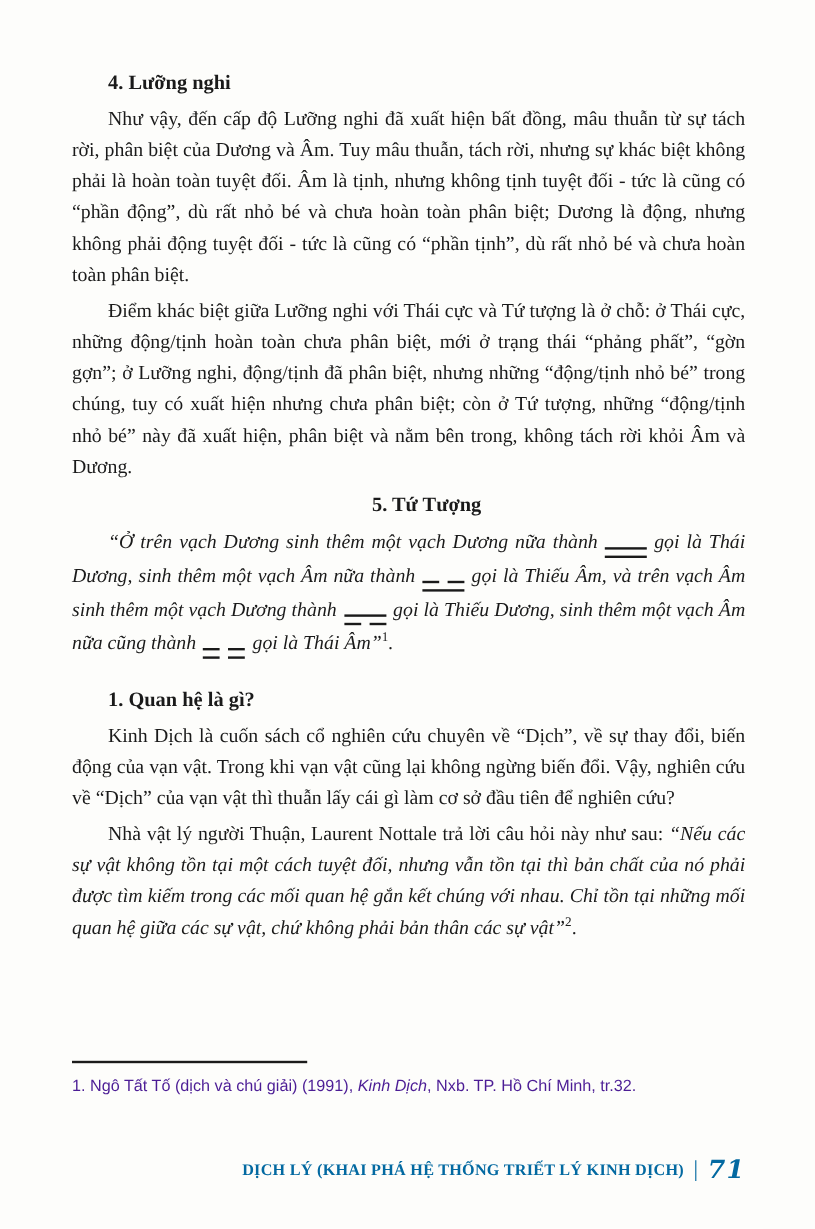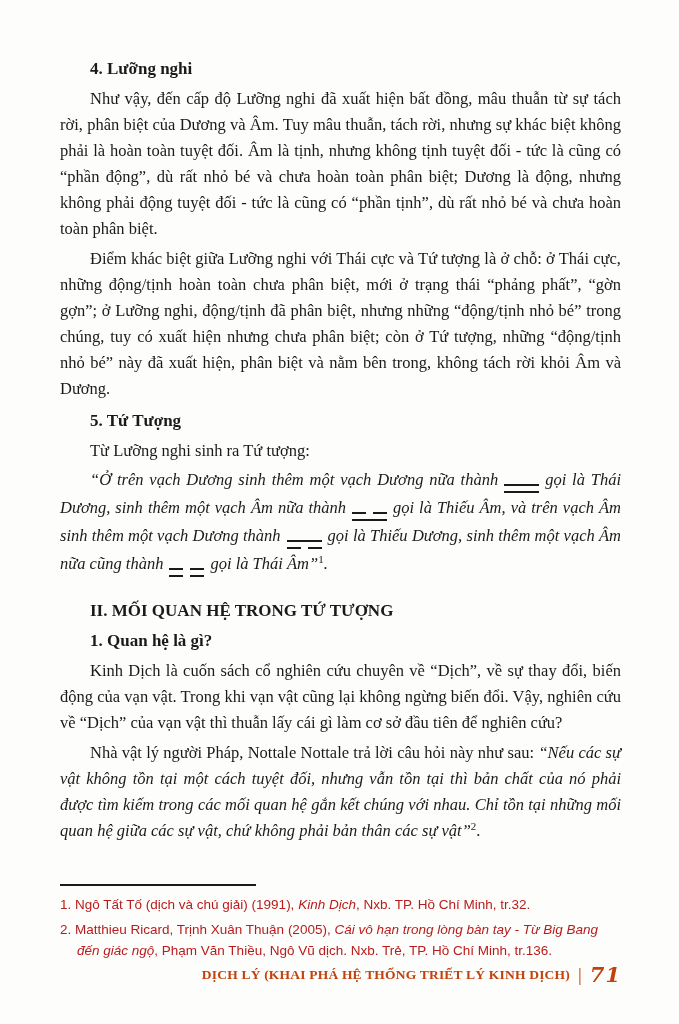--- a/index.html
+++ b/index.html
@@ -23,21 +23,21 @@
     line-height: 26px;
     text-align: justify;
   }
   h3.sec {
     font-size: 17px;
     font-weight: bold;
     text-align: left;
     padding-left: 30px;
     margin: 0 0 4px 0;
   }
-  h3.sec.major { margin-top: 6px; }
+  h3.sec.major { margin-top: 6px; text-align: center; }
   p.para {
     text-indent: 30px;
     margin: 0 0 4px 0;
   }
   p.tight { margin-bottom: 2px; }
   p.gap-after { margin-bottom: 10px; }
   p.quote {
     font-style: italic;
     line-height: 28px;
     margin-bottom: 20px;
@@ -69,21 +69,21 @@
   .dg-seg { width: 14px; height: 2.4px; background: #1a1a1a; display: block; }
   
   .fnblock {
     position: absolute;
     left: 60px;
     right: 58px;
     top: 884px;
     font-family: "Liberation Sans", "DejaVu Sans", sans-serif;
     font-size: 13.5px;
     line-height: 21px;
-    color: #b91c1c;
+    color: #4c1d95;
     text-align: left;
   }
   .fn-rule {
     width: 196px;
     height: 2px;
     background: #1b1b1b;
     margin-bottom: 8px;
   }
   p.fn {
     margin: 0 0 4px 0;
@@ -92,21 +92,21 @@
   }
   
   .pfooter {
     position: absolute;
     right: 58px;
     top: 962px;
     display: flex;
     align-items: center;
     gap: 8px;
     font-family: "Liberation Serif", "DejaVu Serif", serif;
-    color: #c2410c;
+    color: #0369a1;
     white-space: nowrap;
   }
   .running { font-weight: bold; font-size: 13.5px; letter-spacing: 0.2px; }
   .fdivider { font-size: 19px; font-weight: 400; line-height: 1; }
   .pageno {
     font-family: "DejaVu Serif", serif;
     font-size: 21px;
     font-weight: bold;
     font-style: italic;
     letter-spacing: 1px;
@@ -123,21 +123,20 @@
     <h3 class="sec">4. Lưỡng nghi</h3>
 
 
     <p class="para">Như vậy, đến cấp độ Lưỡng nghi đã xuất hiện bất đồng, mâu thuẫn từ sự tách rời, phân biệt của Dương và Âm. Tuy mâu thuẫn, tách rời, nhưng sự khác biệt không phải là hoàn toàn tuyệt đối. Âm là tịnh, nhưng không tịnh tuyệt đối - tức là cũng có “phần động”, dù rất nhỏ bé và chưa hoàn toàn phân biệt; Dương là động, nhưng không phải động tuyệt đối - tức là cũng có “phần tịnh”, dù rất nhỏ bé và chưa hoàn toàn phân biệt.</p>
 
     <p class="para">Điểm khác biệt giữa Lưỡng nghi với Thái cực và Tứ tượng là ở chỗ: ở Thái cực, những động/tịnh hoàn toàn chưa phân biệt, mới ở trạng thái “phảng phất”, “gờn gợn”; ở Lưỡng nghi, động/tịnh đã phân biệt, nhưng những “động/tịnh nhỏ bé” trong chúng, tuy có xuất hiện nhưng chưa phân biệt; còn ở Tứ tượng, những “động/tịnh nhỏ bé” này đã xuất hiện, phân biệt và nằm bên trong, không tách rời khỏi Âm và Dương.</p>
 
 
     <h3 class="sec major">5. Tứ Tượng</h3>
 
-    <p class="para tight">Từ Lưỡng nghi sinh ra Tứ tượng:</p>
 
     <p class="para quote"><span>“Ở trên vạch Dương sinh thêm một vạch Dương nữa thành</span><span class="digram" title="Thái Dương">
           <span class="dg-row solid"></span>
           <span class="dg-row solid"></span>
         </span><span>gọi là Thái Dương, sinh thêm một vạch Âm nữa thành</span><span class="digram" title="Thiếu Âm">
           <span class="dg-row broken">
             <span class="dg-seg"></span>
             <span class="dg-seg"></span>
           </span>
           <span class="dg-row solid"></span>
@@ -151,34 +150,32 @@
           <span class="dg-row broken">
             <span class="dg-seg"></span>
             <span class="dg-seg"></span>
           </span>
           <span class="dg-row broken">
             <span class="dg-seg"></span>
             <span class="dg-seg"></span>
           </span>
         </span><span>gọi là Thái Âm”</span><sup class="fnref">1</sup><span>.</span></p>
 
-    <h3 class="sec major">II. MỐI QUAN HỆ TRONG TỨ TƯỢNG</h3>
 
     <h3 class="sec">1. Quan hệ là gì?</h3>
 
     <p class="para">Kinh Dịch là cuốn sách cổ nghiên cứu chuyên về “Dịch”, về sự thay đổi, biến động của vạn vật. Trong khi vạn vật cũng lại không ngừng biến đổi. Vậy, nghiên cứu về “Dịch” của vạn vật thì thuẫn lấy cái gì làm cơ sở đầu tiên để nghiên cứu?</p>
 
-    <p class="para lastpara"><span>Nhà vật lý người Pháp, Nottale Nottale trả lời câu hỏi này như sau: </span><i>“Nếu các sự vật không tồn tại một cách tuyệt đối, nhưng vẫn tồn tại thì bản chất của nó phải được tìm kiếm trong các mối quan hệ gắn kết chúng với nhau. Chỉ tồn tại những mối quan hệ giữa các sự vật, chứ không phải bản thân các sự vật”</i><sup class="fnref">2</sup><span>.</span></p>
+    <p class="para lastpara"><span>Nhà vật lý người Thuận, Laurent Nottale trả lời câu hỏi này như sau: </span><i>“Nếu các sự vật không tồn tại một cách tuyệt đối, nhưng vẫn tồn tại thì bản chất của nó phải được tìm kiếm trong các mối quan hệ gắn kết chúng với nhau. Chỉ tồn tại những mối quan hệ giữa các sự vật, chứ không phải bản thân các sự vật”</i><sup class="fnref">2</sup><span>.</span></p>
 
   </div>
 
   <div class="fnblock">
     <div class="fn-rule"></div>
     <p class="fn"><span>1. Ngô Tất Tố (dịch và chú giải) (1991), </span><i>Kinh Dịch</i><span>, Nxb. TP. Hồ Chí Minh, tr.32.</span></p>
-    <p class="fn"><span>2. Matthieu Ricard, Trịnh Xuân Thuận (2005), </span><i>Cái vô hạn trong lòng bàn tay - Từ Big Bang đến giác ngộ</i><span>, Phạm Văn Thiều, Ngô Vũ dịch. Nxb. Trẻ, TP. Hồ Chí Minh, tr.136.</span></p>
   </div>
 
   <div class="pfooter">
     <span class="running">DỊCH LÝ (KHAI PHÁ HỆ THỐNG TRIẾT LÝ KINH DỊCH)</span>
     <span class="fdivider">|</span>
     <span class="pageno">71</span>
   </div>
 
 </div>
 

